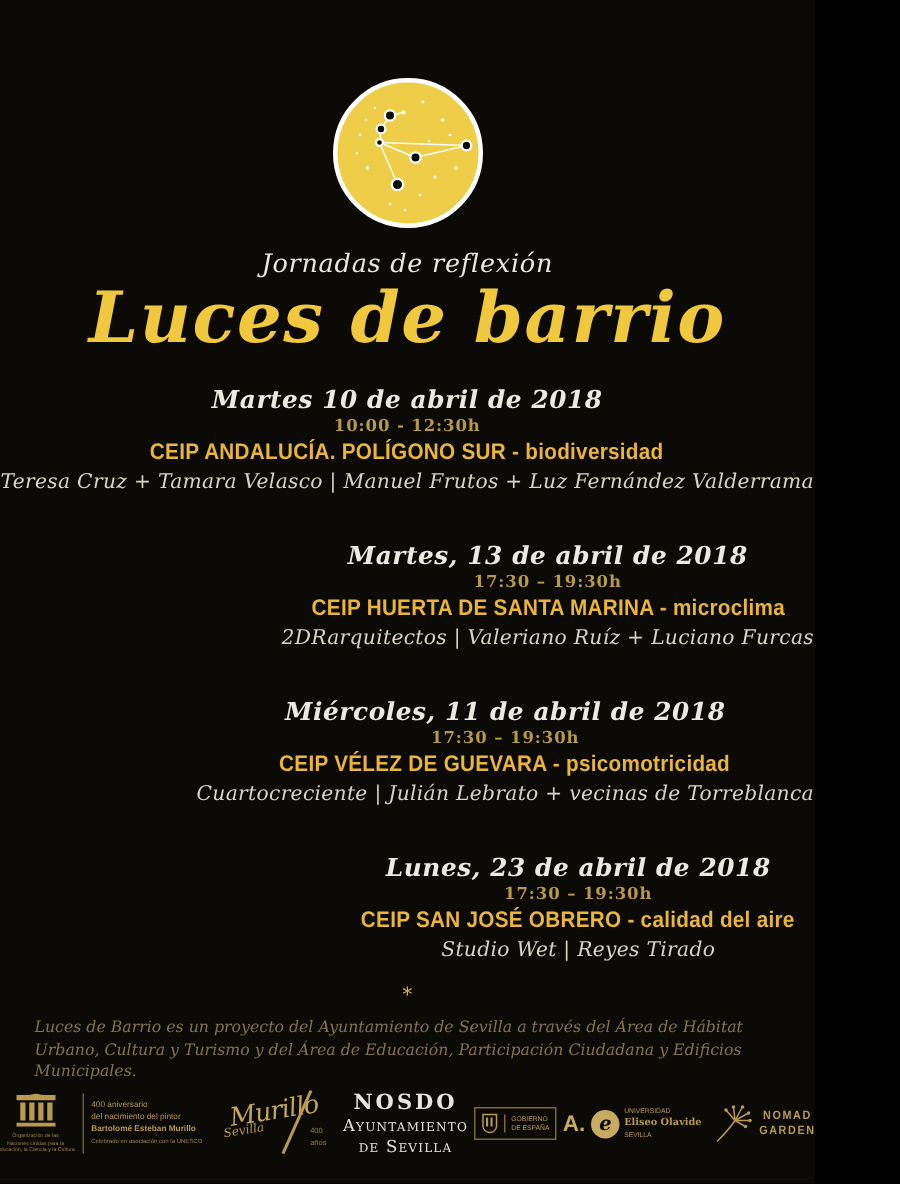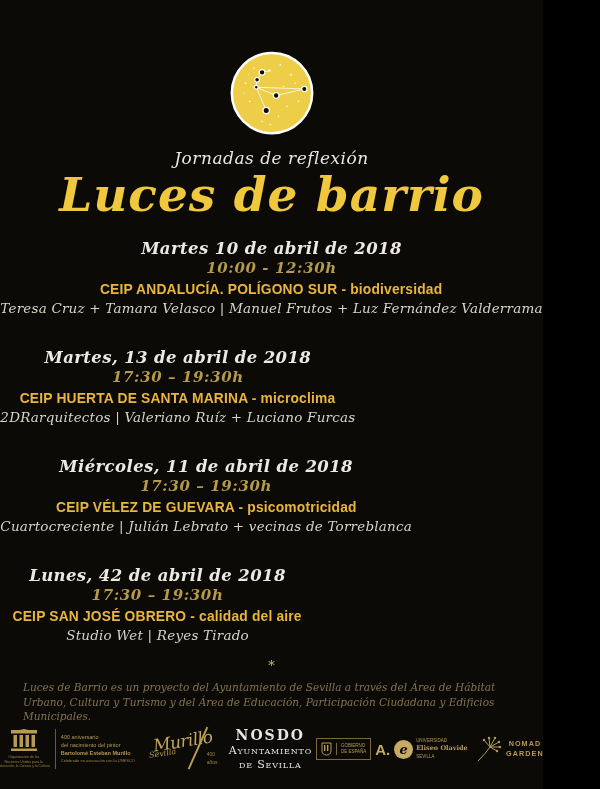--- a/index.html
+++ b/index.html
@@ -16,24 +16,24 @@
   .subtitle{
     margin-top:12px;
     font-size:17px;font-style:italic;color:#e9e7e1;letter-spacing:.5px;
   }
   .title{
     margin-top:2px;
     font-size:47px;font-style:italic;font-weight:bold;color:#f0c83e;
     letter-spacing:1px;line-height:1.05;
   }
   
-  .events{margin-top:20px;display:flex;flex-direction:column;gap:32px;align-items:flex-start;text-align:center;}
+  .events{margin-top:20px;display:flex;flex-direction:column;gap:32px;align-items:flex-end;text-align:center;}
   .event{display:flex;flex-direction:column;align-items:center;}
   .event .date{font-size:16.5px;font-weight:bold;font-style:italic;color:#ece9e2;letter-spacing:.4px;}
-  .event .time{margin-top:1px;font-size:15px;font-weight:bold;font-style:italic;color:#b59a49;letter-spacing:.6px;}
+  .event .time{margin-top:1px;font-size:11px;font-weight:bold;color:#b59a49;letter-spacing:.6px;}
   .event .venue{
     margin-top:3px;
     font-family:"Liberation Sans",sans-serif;font-weight:bold;font-size:15px;
     color:#e9b53c;letter-spacing:.2px;
     transform:scaleX(.92);transform-origin:center;white-space:nowrap;
   }
   .event .speakers{margin-top:3px;font-size:13.5px;font-style:italic;color:#d8d3c6;letter-spacing:.2px;}
   
   .footmark{margin-top:16px;font-size:13px;color:#d9b84a;line-height:1;}
   .footnote{
@@ -147,21 +147,21 @@
       <div class="date">Miércoles, 11 de abril de 2018</div>
       <div class="time">17:30 – 19:30h</div>
       <div class="venue">
         <span>CEIP VÉLEZ DE GUEVARA</span>
         <span>- psicomotricidad</span>
       </div>
       <div class="speakers">Cuartocreciente | Julián Lebrato + vecinas de Torreblanca</div>
     </div>
 
     <div class="event">
-      <div class="date">Lunes, 42 de abril de 2018</div>
+      <div class="date">Lunes, 23 de abril de 2018</div>
       <div class="time">17:30 – 19:30h</div>
       <div class="venue">
         <span>CEIP SAN JOSÉ OBRERO</span>
         <span>- calidad del aire</span>
       </div>
       <div class="speakers">Studio Wet | Reyes Tirado</div>
     </div>
 
 
   </div>

